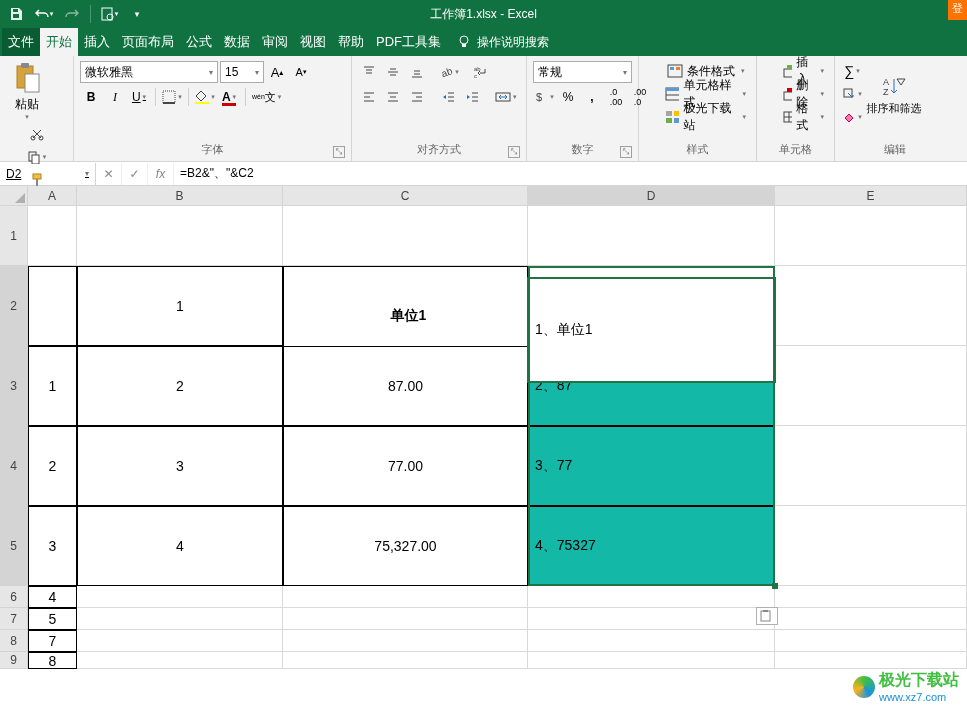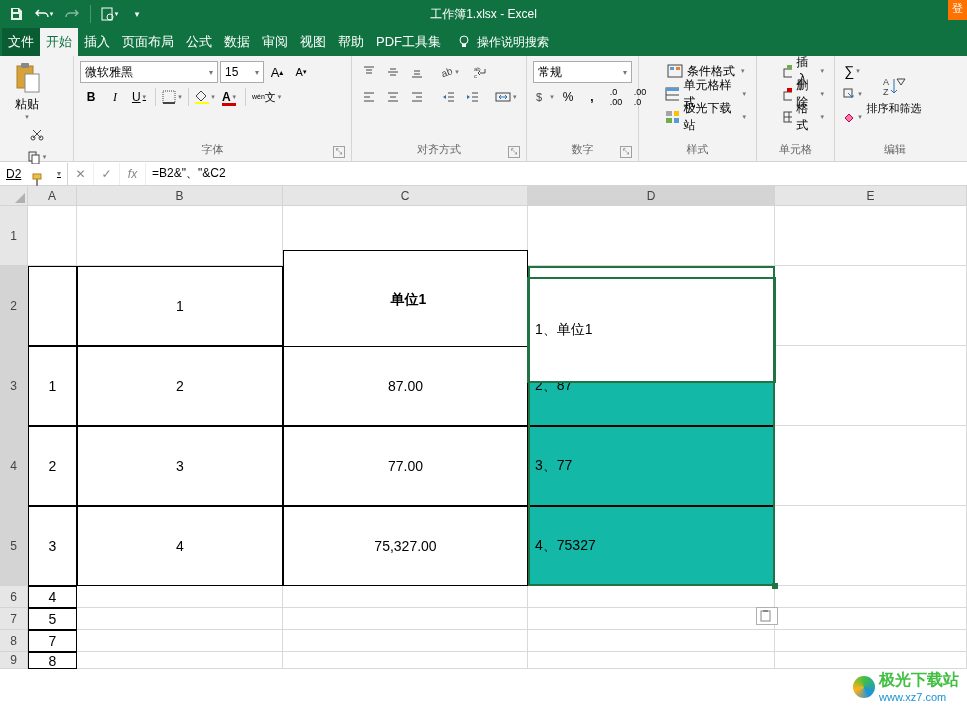--- a/index.html
+++ b/index.html
@@ -33,21 +33,21 @@
 .fontbox.name { width: 138px; }
 .fontbox.size { width: 44px; justify-content: space-between; }
 .fontbox .dd { font-size: 8px; color: #767676; }
 .bigbtn { display: flex; flex-direction: column; align-items: center; justify-content: center; width: 42px; padding-top:2px; }
 .bigbtn .biglabel { font-size: 12px; margin-top: 2px; }
 .stackbtn { display:flex; align-items:center; height:22px; padding:0 4px; gap:4px; font-size:12px; }
 .stackbtn::before { content:""; width:14px; height:14px; display:inline-block; }
 
 
 .formulabar { height: 24px; border-bottom: 1px solid #d4d4d4; display: flex; align-items: center; background: #fff; }
-.namebox { width: 68px; height: 22px; border-right: 1px solid #d4d4d4; display: flex; align-items: center; padding: 0 6px; justify-content: space-between; font-size: 12px; text-decoration: underline; }
+.namebox { width: 96px; height: 22px; border-right: 1px solid #d4d4d4; display: flex; align-items: center; padding: 0 6px; justify-content: space-between; font-size: 12px; text-decoration: underline; }
 .namebox .dd { font-size: 8px; color: #767676; }
 .fb-btns { display: flex; align-items: center; height: 22px; }
 .fb-btn { width: 26px; height: 22px; display: flex; align-items: center; justify-content: center; color: #888; border-right:1px solid #eee; }
 .formula-input { flex: 1; padding: 0 6px; font-size: 12px; }
 
 
 .sheet-wrap { position: relative; height: 523px; overflow: hidden; }
 .colheads { display: flex; height: 20px; border-bottom: 1px solid #d4d4d4; background: #e6e6e6; }
 .corner { width: 28px; border-right: 1px solid #d4d4d4; background: #e6e6e6; position:relative; }
 .corner::after { content:""; position:absolute; right:2px; bottom:2px; border:5px solid transparent; border-right-color:#b0b0b0; border-bottom-color:#b0b0b0; }
@@ -467,21 +467,21 @@
         <div class="rowhead" style="height: 17px;">9</div>
       </div>
     <div class="cells" id="cells">
         <div class="cell center" style="left: 0px; top: 0px; width: 49px; height: 60px;"></div>
         <div class="cell" style="left: 49px; top: 0px; width: 206px; height: 60px;"></div>
         <div class="cell" style="left: 255px; top: 0px; width: 245px; height: 60px;"></div>
         <div class="cell" style="left: 500px; top: 0px; width: 247px; height: 60px;"></div>
         <div class="cell" style="left: 747px; top: 0px; width: 192px; height: 60px;"></div>
         <div class="cell center" style="border-width: 1px; border-style: solid; border-color: rgb(0, 0, 0); left: 0px; top: 60px; width: 49px; height: 80px;"></div>
         <div class="cell thick-border center" style="left: 49px; top: 60px; width: 206px; height: 80px;">1</div>
-        <div class="cell thick-border center bold" style="left: 255px; top: 44px; width: 245px; height: 100px; padding-left: 12px;">单位1</div>
+        <div class="cell thick-border center bold" style="left: 255px; top: 60px; width: 245px; height: 100px; padding-left: 12px;">单位1</div>
         <div class="cell thick-border sel active" style="left: 500px; top: 72px; width: 247px; height: 104px;">1、单位1</div>
         <div class="cell" style="left: 747px; top: 60px; width: 192px; height: 80px;"></div>
         <div class="cell center" style="border-width: 1px; border-style: solid; border-color: rgb(0, 0, 0); left: 0px; top: 140px; width: 49px; height: 80px;">1</div>
         <div class="cell thick-border center" style="left: 49px; top: 140px; width: 206px; height: 80px;">2</div>
         <div class="cell thick-border center" style="left: 255px; top: 140px; width: 245px; height: 80px;">87.00</div>
         <div class="cell thick-border sel" style="left: 500px; top: 140px; width: 247px; height: 80px;">2、87</div>
         <div class="cell" style="left: 747px; top: 140px; width: 192px; height: 80px;"></div>
         <div class="cell center" style="border-width: 1px; border-style: solid; border-color: rgb(0, 0, 0); left: 0px; top: 220px; width: 49px; height: 80px;">2</div>
         <div class="cell thick-border center" style="left: 49px; top: 220px; width: 206px; height: 80px;">3</div>
         <div class="cell thick-border center" style="left: 255px; top: 220px; width: 245px; height: 80px;">77.00</div>

